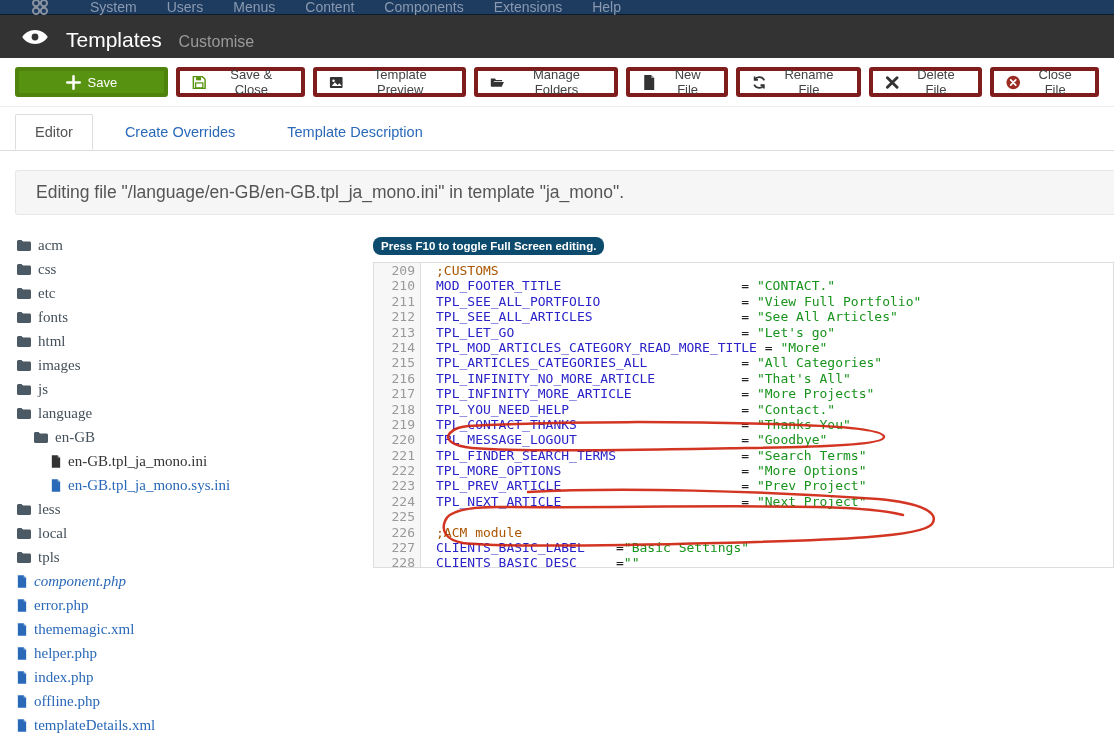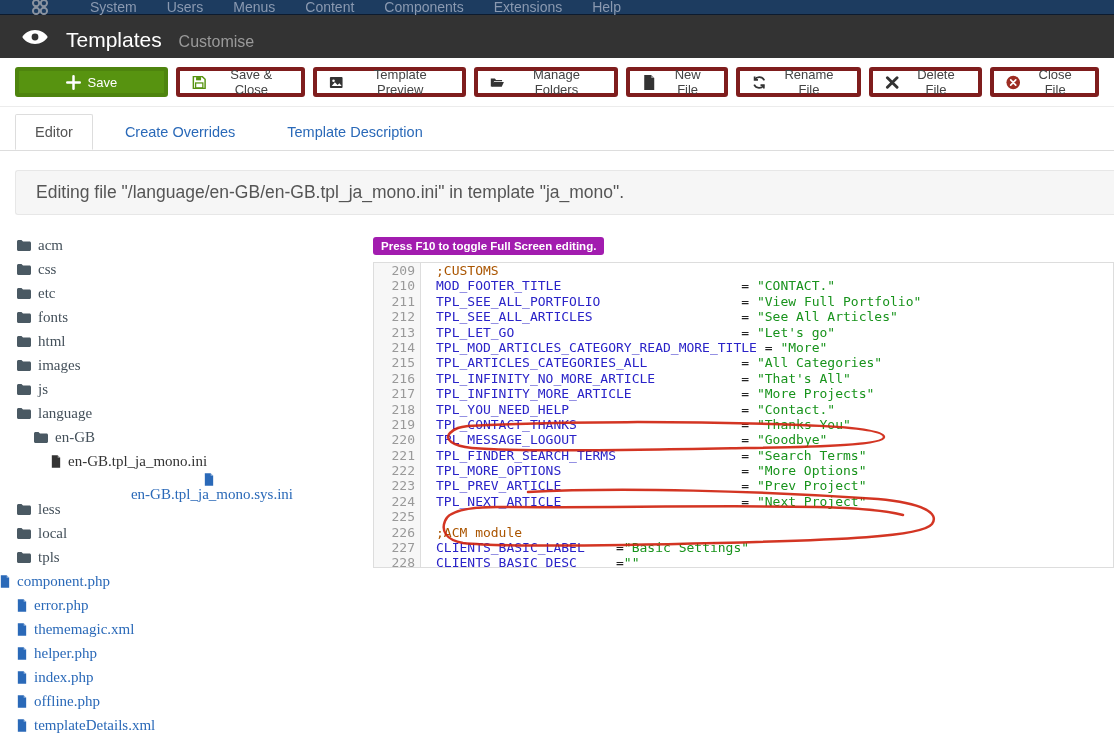--- a/index.html
+++ b/index.html
@@ -46,22 +46,22 @@
   .tree-row { height:24px; display:flex; align-items:center; font-size:15px; cursor:pointer; }
   .tree-row .ticn { display:inline-flex; margin-right:7px; }
   .t-folder { color:#44505a; }
   .t-folder .ticn { color:#4a5963; }
   .t-link { color:#2a69b8; }
   .t-link .ticn { color:#2a69b8; }
   .t-active { color:#333; }
   .t-active .ticn { color:#333; }
 
   .editor-col { flex:1; }
-  .hint { display:inline-block; margin-top:6px; background:#a21caf; color:#fff; font-size:11.5px;
-    font-weight:bold; padding:3px 8px; border-radius:3px; }
+  .hint { display:inline-block; margin-top:6px; background:#0c4a6e; color:#fff; font-size:11.5px;
+    font-weight:bold; padding:3px 8px; border-radius:8px; }
   .cm { margin-top:7px; border:1px solid #ddd; background:#fff; height:306px; overflow:hidden;
     font-family:"DejaVu Sans Mono", monospace; font-size:13px; }
   .cm-line { display:flex; height:15.4px; line-height:15.4px; }
   .cm-gut { width:47px; flex:0 0 47px; background:#f7f7f7; border-right:1px solid #ddd;
     color:#999; text-align:right; padding-right:5px; }
   .cm-code { padding-left:15px; white-space:pre; color:#222; }
   .cm-k { color:#2a23c8; }
   .cm-s { color:#18931c; }
   .cm-c { color:#aa5500; }
   .cm-o { color:#222; }
@@ -265,21 +265,21 @@
         </div>
         <div class="tree-row t-active" style="padding-left: 51px;">
           <span class="ticn">
             <svg width="10" height="13" viewBox="0 0 12 15" fill="currentColor">
               <path d="M1 0h7l3 3v12H1z"></path>
               <path d="M8 0l3 3H8z" fill="#fff" opacity=".5"></path>
             </svg>
           </span>
           <span>en-GB.tpl_ja_mono.ini</span>
         </div>
-        <div class="tree-row t-link" style="padding-left: 51px; flex-direction: column;">
+        <div class="tree-row t-link" style="padding-left: 51px;">
           <span class="ticn">
             <svg width="10" height="13" viewBox="0 0 12 15" fill="currentColor">
               <path d="M1 0h7l3 3v12H1z"></path>
               <path d="M8 0l3 3H8z" fill="#fff" opacity=".5"></path>
             </svg>
           </span>
           <span>en-GB.tpl_ja_mono.sys.ini</span>
         </div>
         <div class="tree-row t-folder" style="padding-left: 17px;">
           <span class="ticn">
@@ -298,21 +298,21 @@
           <span>local</span>
         </div>
         <div class="tree-row t-folder" style="padding-left: 17px;">
           <span class="ticn">
             <svg width="14" height="11" viewBox="0 0 14 11" fill="currentColor">
               <path d="M0 1.5C0 .7.7 0 1.5 0h3L6 1.5h6.5c.8 0 1.5.7 1.5 1.5v6.5c0 .8-.7 1.5-1.5 1.5h-11C.7 11 0 10.3 0 9.5z"></path>
             </svg>
           </span>
           <span>tpls</span>
         </div>
-        <div class="tree-row t-link" style="">
+        <div class="tree-row t-link" style="padding-left: 17px; font-style: italic;">
           <span class="ticn">
             <svg width="10" height="13" viewBox="0 0 12 15" fill="currentColor">
               <path d="M1 0h7l3 3v12H1z"></path>
               <path d="M8 0l3 3H8z" fill="#fff" opacity=".5"></path>
             </svg>
           </span>
           <span>component.php</span>
         </div>
         <div class="tree-row t-link" style="padding-left: 17px;">
           <span class="ticn">

